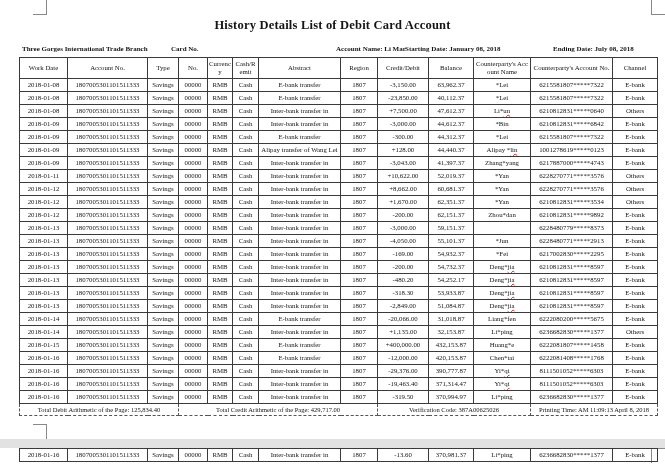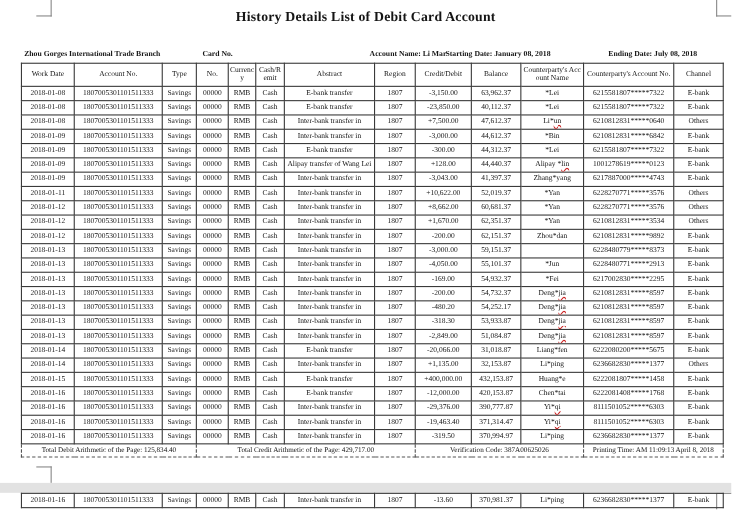--- a/index.html
+++ b/index.html
@@ -2,28 +2,28 @@
 <html><head>
 <meta charset="utf-8">
 <style>
   html,body{margin:0;padding:0;}
   body{
     width:665px;height:464px;position:relative;overflow:hidden;
     background:#ffffff;color:#151515;
     font-family:"Liberation Serif","DejaVu Serif",serif;
   }
   .doc-title{
-    position:absolute;top:8px;left:0;width:665px;text-align:center;
+    position:absolute;top:18px;left:0;width:665px;text-align:center;
     font-size:12.5px;font-weight:bold;letter-spacing:.2px;
   }
   .info-line{position:absolute;top:45px;left:19px;width:640px;height:11px;
     font-size:7px;font-weight:bold;}
   .info-line span{position:absolute;top:0;white-space:nowrap;}
   .inf-branch{left:3px;}
-  .inf-card{left:165px;}
+  .inf-card{left:152px;}
   .inf-account{left:317px;}
   .inf-start{left:386px;}
   .inf-end{left:534px;}
 
   table.stmt{
     position:absolute;left:19px;width:638px;
     border-collapse:collapse;table-layout:fixed;
     font-size:6.8px;
   }
   table.main{top:57px;}
@@ -60,21 +60,21 @@
 <body>
 
 <div class="crop crop-tl"></div>
 <div class="crop crop-tr"></div>
 <div class="crop crop-bl"></div>
 <div class="crop crop-br"></div>
 
 <div class="doc-title">History Details List of Debit Card Account</div>
 
 <div class="info-line">
-  <span class="inf-branch">Zhou Gorges International Trade Branch</span>
+  <span class="inf-branch">Three Gorges International Trade Branch</span>
   <span class="inf-card">Card No.</span>
   <span class="inf-account">Account Name: Li Mar</span>
   <span class="inf-start">Starting Date: January 08, 2018</span>
   <span class="inf-end">Ending Date: July 08, 2018</span>
 </div>
 
 <table class="stmt main">
   <colgroup>
     <col style="width:48px">
       <col style="width:80px">

